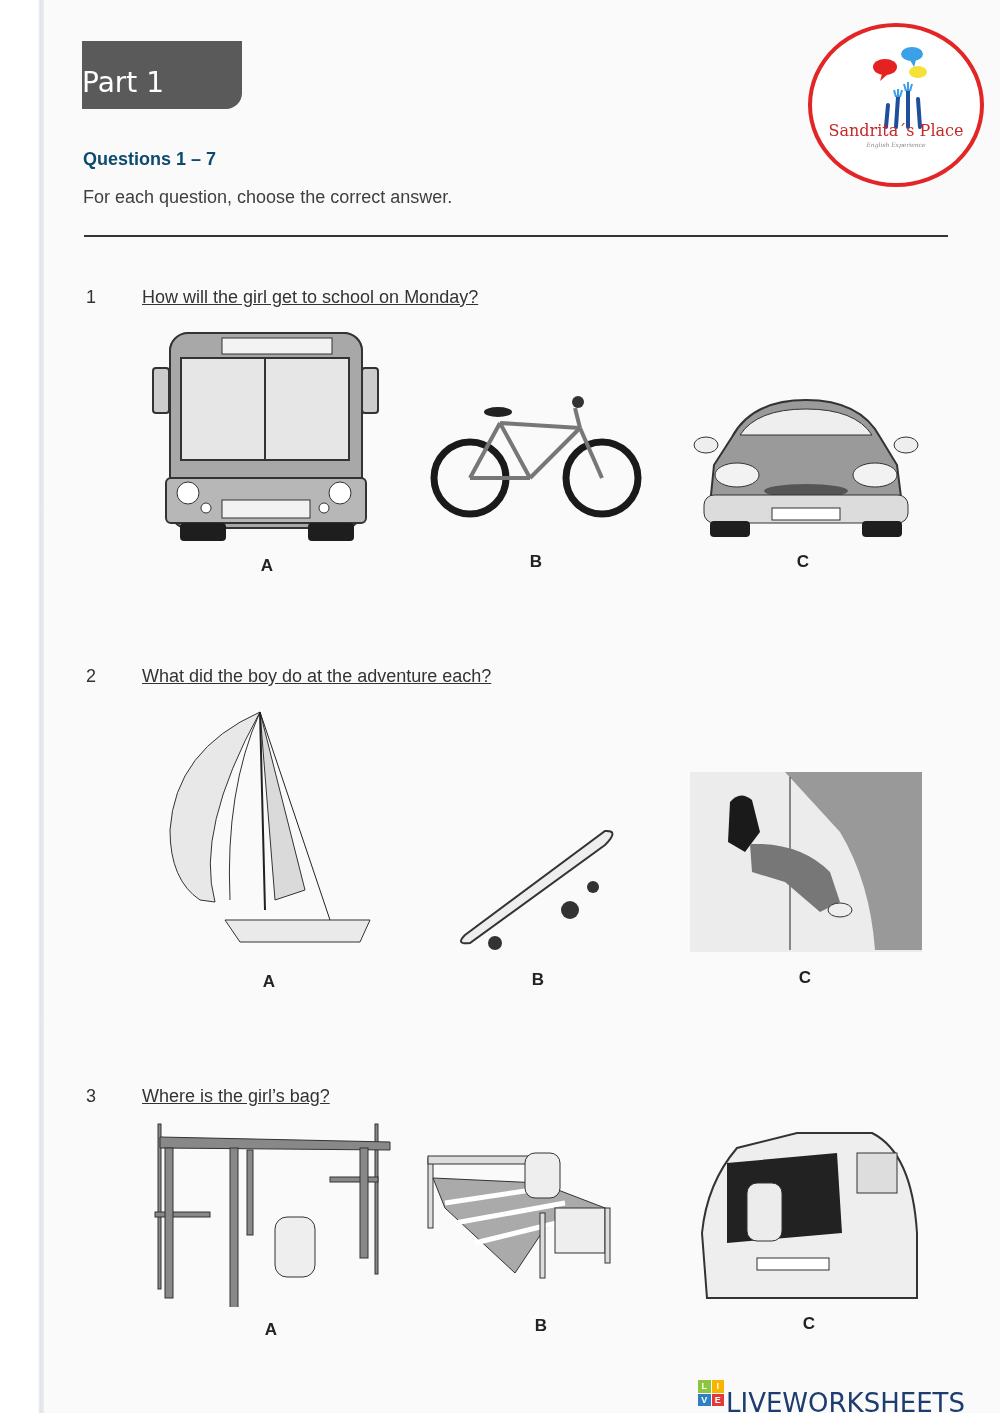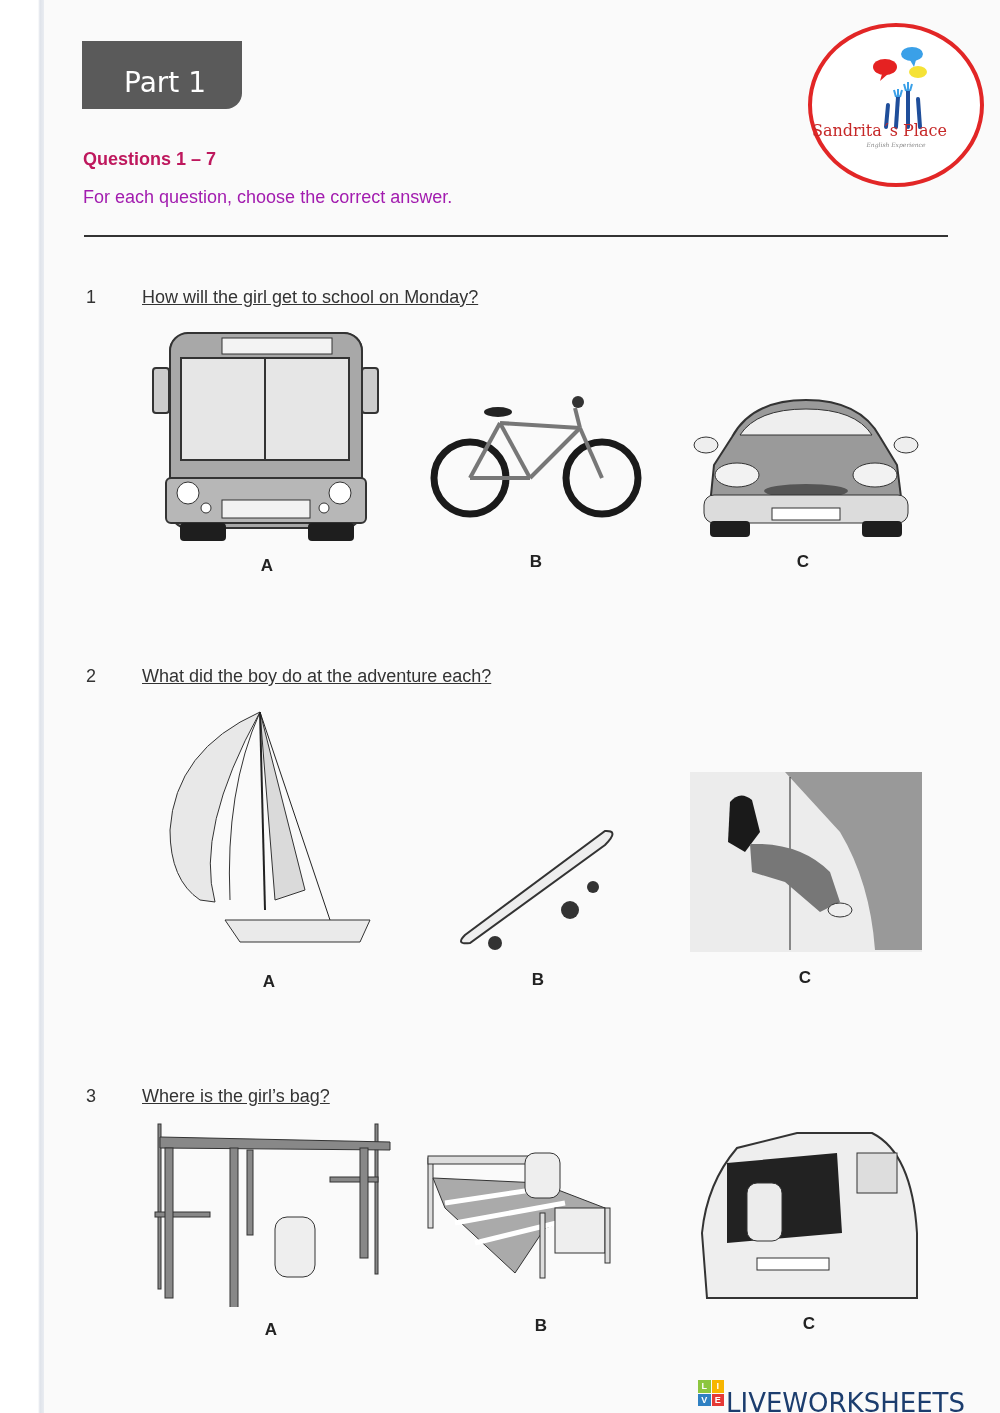--- a/index.html
+++ b/index.html
@@ -1,28 +1,28 @@
 <!DOCTYPE html>
 <html><head>
 <meta charset="utf-8">
 <style>
   html,body{margin:0;padding:0;}
   body{width:1000px;height:1413px;background:#ffffff;position:relative;overflow:hidden;font-family:"Liberation Sans",sans-serif;color:#2a2a2a;}
   .edge{position:absolute;left:0;top:0;width:44px;height:1413px;background:linear-gradient(to right,#ffffff 0,#ffffff 38px,#dfe3ea 40px,#e9ecf1 44px);}
   .page{position:absolute;left:44px;top:0;width:956px;height:1413px;background:#fafafa;}
-  .part-tab{position:absolute;left:82px;top:41px;width:160px;height:68px;background:#5a5a5a;border-bottom-right-radius:16px;color:#fff;font-family:"DejaVu Sans",sans-serif;font-size:28px;line-height:84px;padding-left:42px;box-sizing:border-box;}
-  .qtitle{position:absolute;left:83px;top:149px;font-size:18px;font-weight:bold;color:#be185d;}
-  .instr{position:absolute;left:83px;top:187px;font-size:18px;color:#a21caf;}
+  .part-tab{position:absolute;left:82px;top:41px;width:160px;height:68px;background:#5a5a5a;border-bottom-right-radius:16px;color:#fff;font-family:"DejaVu Sans",sans-serif;font-size:28px;line-height:84px;box-sizing:border-box;}
+  .qtitle{position:absolute;left:83px;top:149px;font-size:18px;font-weight:bold;color:#0c4a6e;}
+  .instr{position:absolute;left:83px;top:187px;font-size:18px;color:#404040;}
   .rule{position:absolute;left:84px;top:235px;width:864px;height:2px;background:#333;}
   .q{position:absolute;left:86px;font-size:18px;color:#333;text-decoration:underline;}
   .q .num{display:inline-block;width:56px;}
   .lbl{position:absolute;font-size:17px;font-weight:bold;color:#222;width:30px;text-align:center;}
   .img{position:absolute;}
   .logo{position:absolute;left:808px;top:23px;width:176px;height:164px;border:4px solid #e22626;border-radius:50%;background:#fff;box-sizing:border-box;}
-  .logo-title{position:absolute;left:0;width:100%;top:94px;text-align:left;font-family:"DejaVu Serif",serif;font-size:16px;color:#c62828;}
+  .logo-title{position:absolute;left:0;width:100%;top:94px;text-align:center;font-family:"DejaVu Serif",serif;font-size:16px;color:#c62828;}
   .logo-sub{position:absolute;left:0;width:100%;top:114px;text-align:center;font-family:"DejaVu Serif",serif;font-style:italic;font-size:6px;color:#888;}
   .lw{position:absolute;left:698px;top:1378px;height:30px;display:flex;align-items:center;}
   .lw-icon{width:26px;height:26px;display:grid;grid-template-columns:1fr 1fr;grid-template-rows:1fr 1fr;gap:1px;margin-right:2px;}
   .lw-icon span{font-size:9px;font-weight:bold;color:#fff;text-align:center;line-height:12px;}
   .lw-text{font-family:"DejaVu Sans",sans-serif;font-weight:normal;font-size:26px;color:#1c3d6e;letter-spacing:0px;margin-top:20px;}
 </style>
 </head>
 <body>
 
 <div class="edge"></div>

